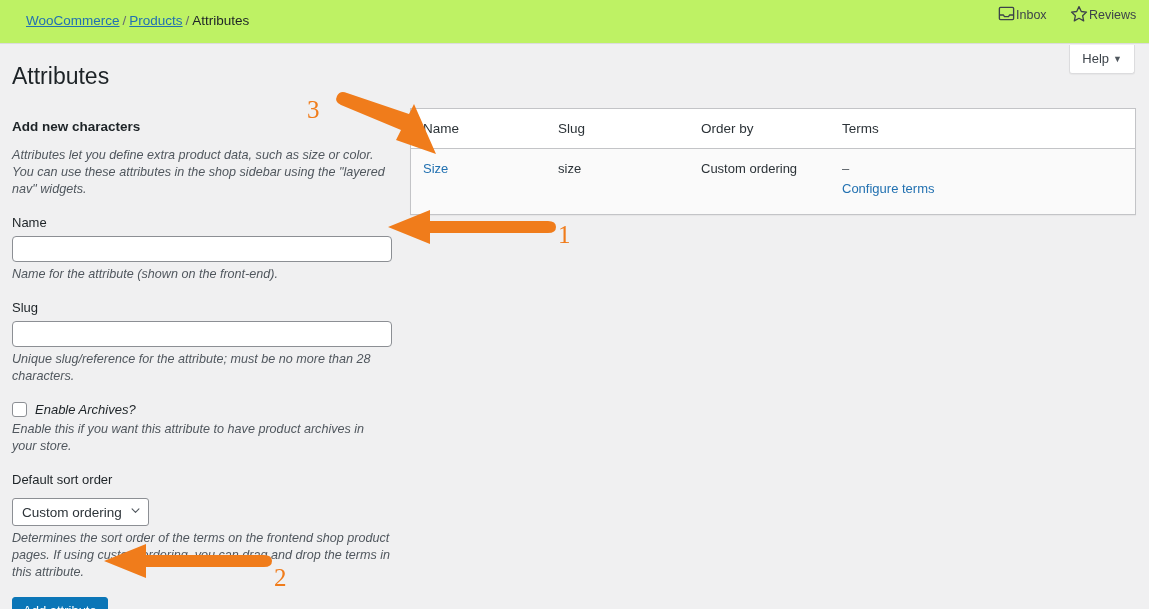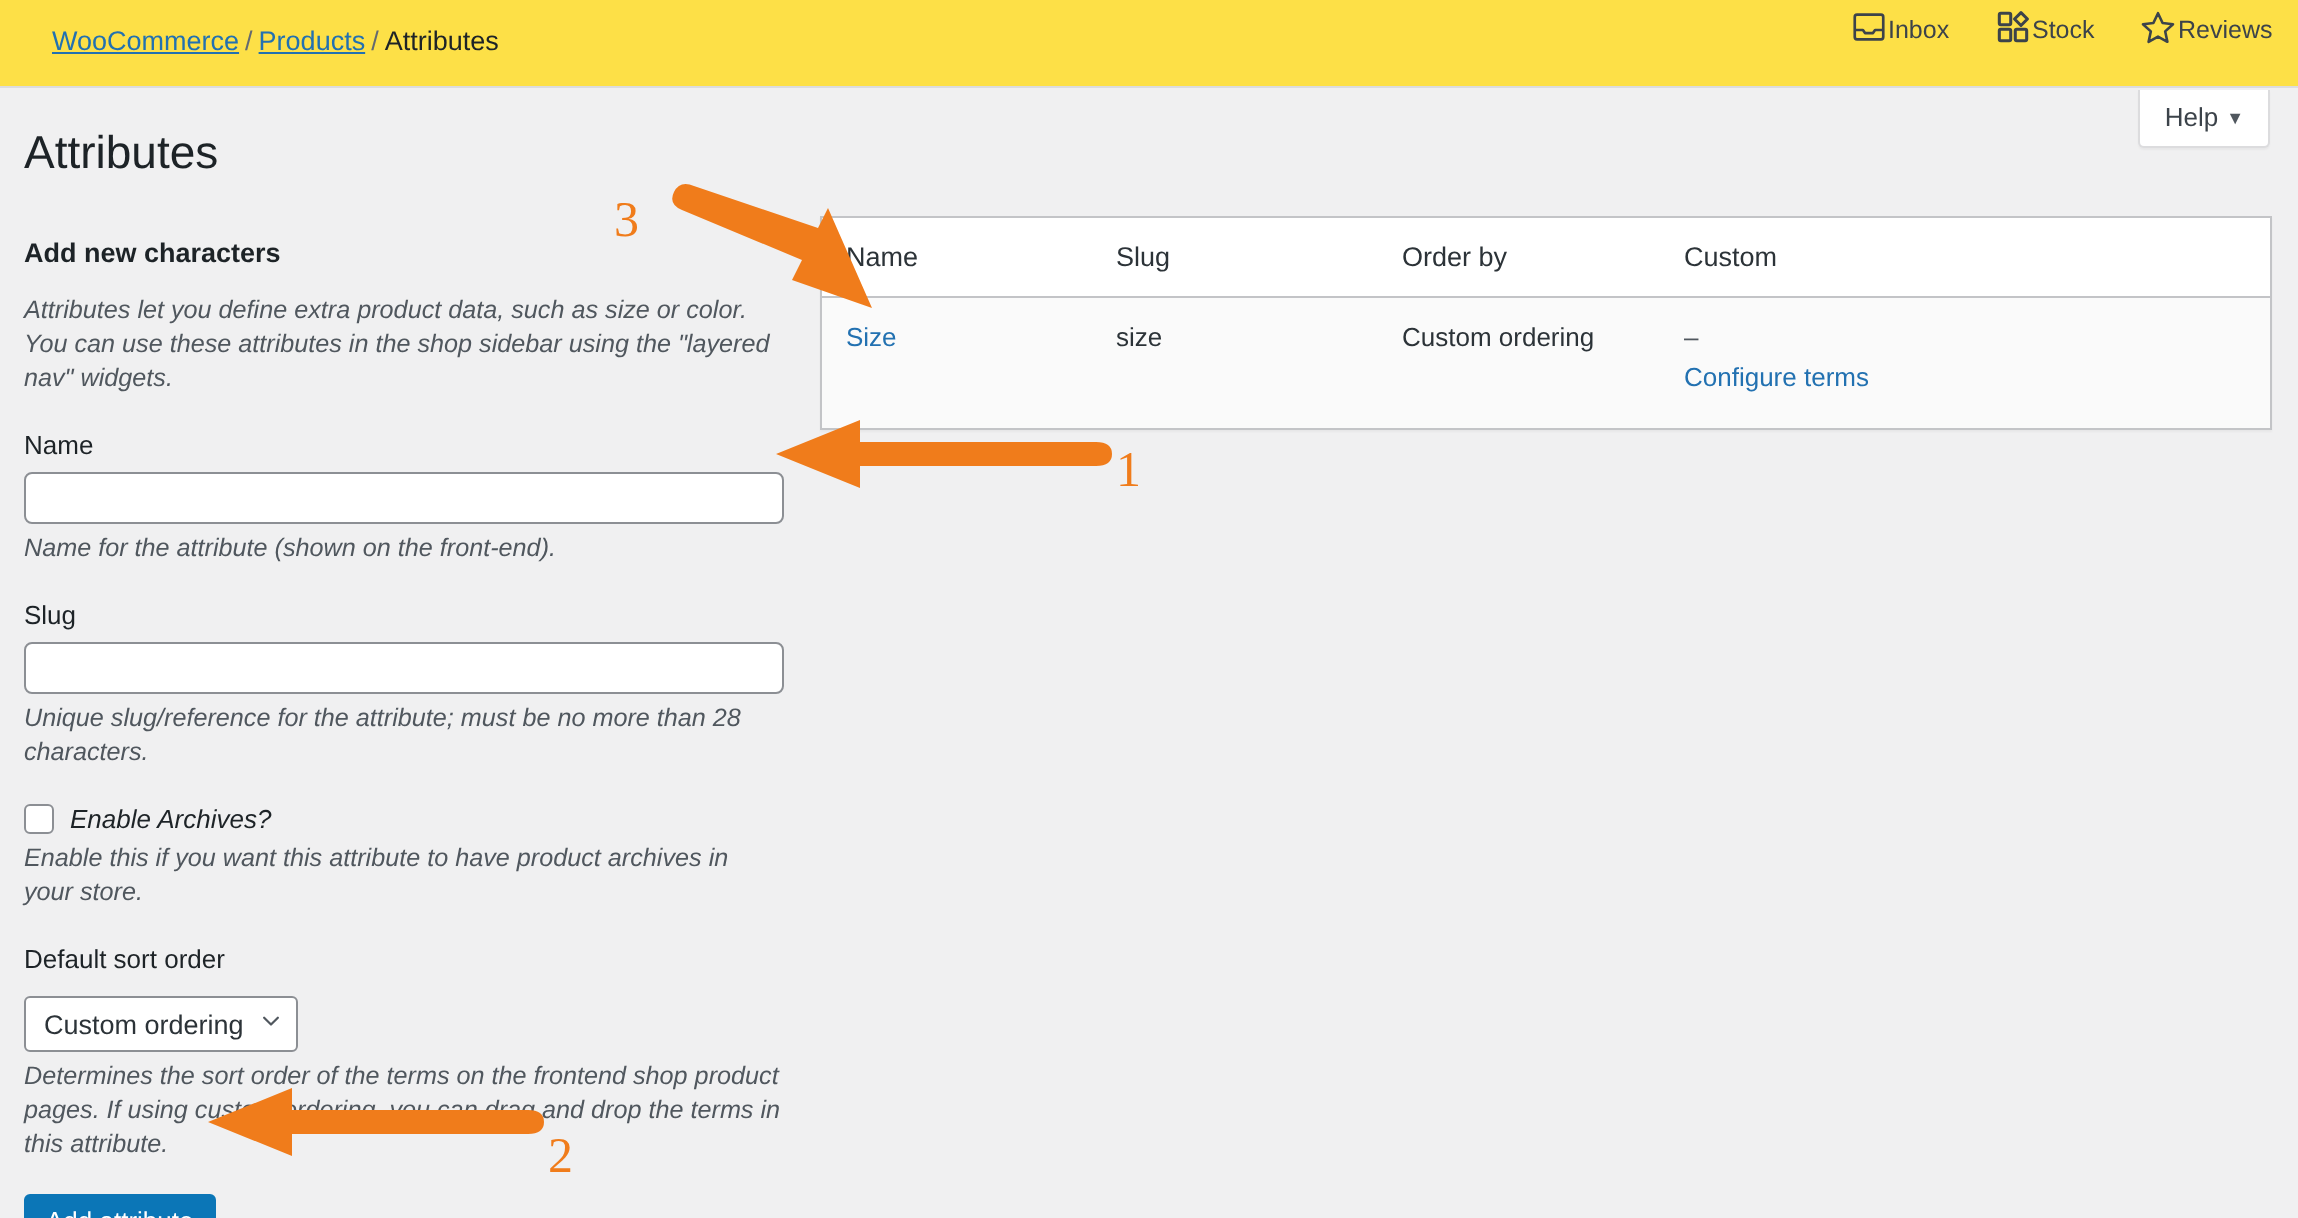--- a/index.html
+++ b/index.html
@@ -16,21 +16,21 @@
     overflow: hidden;
     position: relative;
   }
 
   
   .topbar {
     position: absolute;
     left: 0; top: 0;
     width: 1149px;
     height: 44px;
-    background: #fde047;
+    background: #bef264;
     border-bottom: 1px solid #dcdcde;
     box-sizing: border-box;
   }
   .breadcrumb {
     position: absolute;
     left: 26px;
     top: 13px;
     font-size: 13.5px;
     color: #1d2327;
     white-space: nowrap;
@@ -299,31 +299,20 @@
       <span class="topnav-icon">
         <svg width="19" height="19" viewBox="0 0 20 20">
           <rect x="2.5" y="3.5" width="15" height="13" rx="1.2" fill="none" stroke="#3c434a" stroke-width="1.4"></rect>
           <path d="M2.7 11.6h4.1l1.1 1.6h4.2l1.1-1.6h4.1" fill="none" stroke="#3c434a" stroke-width="1.4" stroke-linejoin="round"></path>
         </svg>
       </span>
       <span class="topnav-label">Inbox</span>
     </div>
 
 
-    <div class="topnav-item">
-      <span class="topnav-icon">
-        <svg width="19" height="19" viewBox="0 0 20 20">
-          <rect x="2.8" y="2.8" width="6" height="6" rx="0.8" fill="none" stroke="#3c434a" stroke-width="1.6"></rect>
-          <rect x="2.8" y="11.2" width="6" height="6" rx="0.8" fill="none" stroke="#3c434a" stroke-width="1.6"></rect>
-          <rect x="11.2" y="11.2" width="6" height="6" rx="0.8" fill="none" stroke="#3c434a" stroke-width="1.6"></rect>
-          <path d="M14.2 2.4l3.4 3.4-3.4 3.4-3.4-3.4z" fill="none" stroke="#3c434a" stroke-width="1.6" stroke-linejoin="round"></path>
-        </svg>
-      </span>
-      <span class="topnav-label">Stock</span>
-    </div>
 
     <div class="topnav-item">
       <span class="topnav-icon">
         <svg width="20" height="20" viewBox="0 0 20 20">
           <path d="M10 2.6l2.3 4.9 5.2.6-3.9 3.6 1.1 5.2L10 14.3l-4.7 2.6 1.1-5.2-3.9-3.6 5.2-.6z" fill="none" stroke="#3c434a" stroke-width="1.3" stroke-linejoin="round"></path>
         </svg>
       </span>
       <span class="topnav-label">Reviews</span>
     </div>
 
@@ -370,21 +359,21 @@
   <button class="primary-btn">Add attribute</button>
 </div>
 
 <div class="table-panel">
   <table class="attrs">
     <thead>
       <tr>
         <th class="col-name">Name</th>
         <th class="col-slug">Slug</th>
         <th class="col-order">Order by</th>
-        <th class="col-terms">Custom</th>
+        <th class="col-terms">Terms</th>
       </tr>
     </thead>
     <tbody>
       <tr>
         <td class="col-name">
           <a class="link">Size</a>
         </td>
         <td class="col-slug">size</td>
         <td class="col-order">Custom ordering</td>
         <td class="col-terms">

